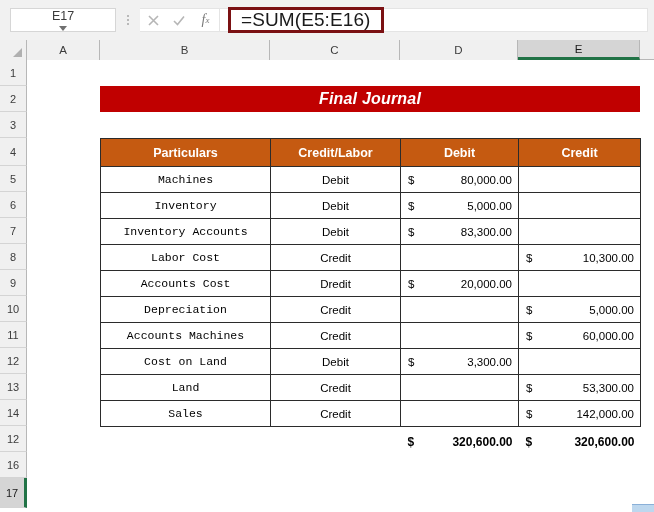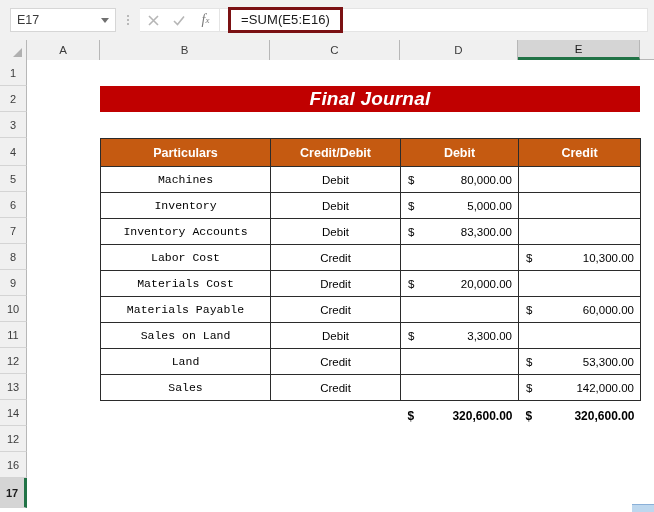--- a/index.html
+++ b/index.html
@@ -27,20 +27,21 @@
   .name-box {
     width: 106px;
     height: 24px;
     background: #ffffff;
     border: 1px solid #d6d6d6;
     display: flex;
     align-items: center;
     padding: 0 6px;
     margin-left: 4px;
     position: relative;
+    flex-direction: column;
   }
   .name-box-text {
     font-size: 12.5px;
     color: #3b3b3b;
     flex: 1;
   }
   .name-box-arrow {
     width: 0; height: 0;
     border-left: 4.5px solid transparent;
     border-right: 4.5px solid transparent;
@@ -101,21 +102,21 @@
   .formula-hl {
     margin-left: 8px;
     border: 3px solid #7b1113;
     background: #ffffff;
     padding: 1px 10px 2px 10px;
     height: 26px;
     display: flex;
     align-items: center;
   }
   .formula-text {
-    font-size: 13px;
+    font-size: 19px;
     color: #1a1a1a;
     letter-spacing: 0.1px;
   }
 
   
   .grid-wrap {
     position: relative;
     height: 472px;
     background: #ffffff;
   }
@@ -175,21 +176,20 @@
     display: flex;
     align-items: center;
     justify-content: center;
     font-size: 11px;
     color: #3c3c3c;
   }
   .row-cell.sel {
     background: #d5d5d5;
     border-right: 3px solid #217346;
     color: #1a1a1a;
-    font-weight: bold;
   }
 
   
   .sheet {
     position: absolute;
     top: 20px;
     left: 27px;
     right: 0;
     bottom: 0;
     background: #ffffff;
@@ -204,21 +204,21 @@
     height: 26px;
     background: #c00000;
     display: flex;
     align-items: center;
     justify-content: center;
   }
   .title-text {
     color: #ffffff;
     font-weight: bold;
     font-style: italic;
-    font-size: 19px;
+    font-size: 16px;
     letter-spacing: 0.2px;
   }
 
   
   .jtable {
     position: absolute;
     left: 73px;
     top: 78px;
     width: 540px;
     border-collapse: collapse;
@@ -356,21 +356,21 @@
     <table class="jtable">
       <colgroup>
         <col style="width:170px">
         <col style="width:130px">
         <col style="width:118px">
         <col style="width:122px">
       </colgroup>
       <thead>
         <tr>
           <th>Particulars</th>
-          <th>Credit/Debit</th>
+          <th>Credit/Labor</th>
           <th>Debit</th>
           <th>Credit</th>
         </tr>
       </thead>
       <tbody id="tbody">
           <tr>
             <td class="cell-particular">Machines</td>
             <td class="cell-type">Debit</td>
             <td class="cell-money"><span class="cur">$</span>80,000.00</td>
             <td class="cell-money"></td>
@@ -387,33 +387,39 @@
             <td class="cell-money"><span class="cur">$</span>83,300.00</td>
             <td class="cell-money"></td>
           </tr>
           <tr>
             <td class="cell-particular">Labor Cost</td>
             <td class="cell-type">Credit</td>
             <td class="cell-money "></td>
             <td class="cell-money"><span class="cur">$</span>10,300.00</td>
           </tr>
           <tr>
-            <td class="cell-particular">Materials Cost</td>
+            <td class="cell-particular">Accounts Cost</td>
             <td class="cell-type">Dredit</td>
             <td class="cell-money"><span class="cur">$</span>20,000.00</td>
             <td class="cell-money"></td>
           </tr>
           <tr>
-            <td class="cell-particular">Materials Payable</td>
+            <td class="cell-particular">Depreciation</td>
+            <td class="cell-type">Credit</td>
+            <td class="cell-money "></td>
+            <td class="cell-money"><span class="cur">$</span>5,000.00</td>
+          </tr>
+          <tr>
+            <td class="cell-particular">Accounts Machines</td>
             <td class="cell-type">Credit</td>
             <td class="cell-money "></td>
             <td class="cell-money"><span class="cur">$</span>60,000.00</td>
           </tr>
           <tr>
-            <td class="cell-particular">Sales on Land</td>
+            <td class="cell-particular">Cost on Land</td>
             <td class="cell-type">Debit</td>
             <td class="cell-money"><span class="cur">$</span>3,300.00</td>
             <td class="cell-money"></td>
           </tr>
           <tr>
             <td class="cell-particular">Land</td>
             <td class="cell-type">Credit</td>
             <td class="cell-money "></td>
             <td class="cell-money"><span class="cur">$</span>53,300.00</td>
           </tr>

